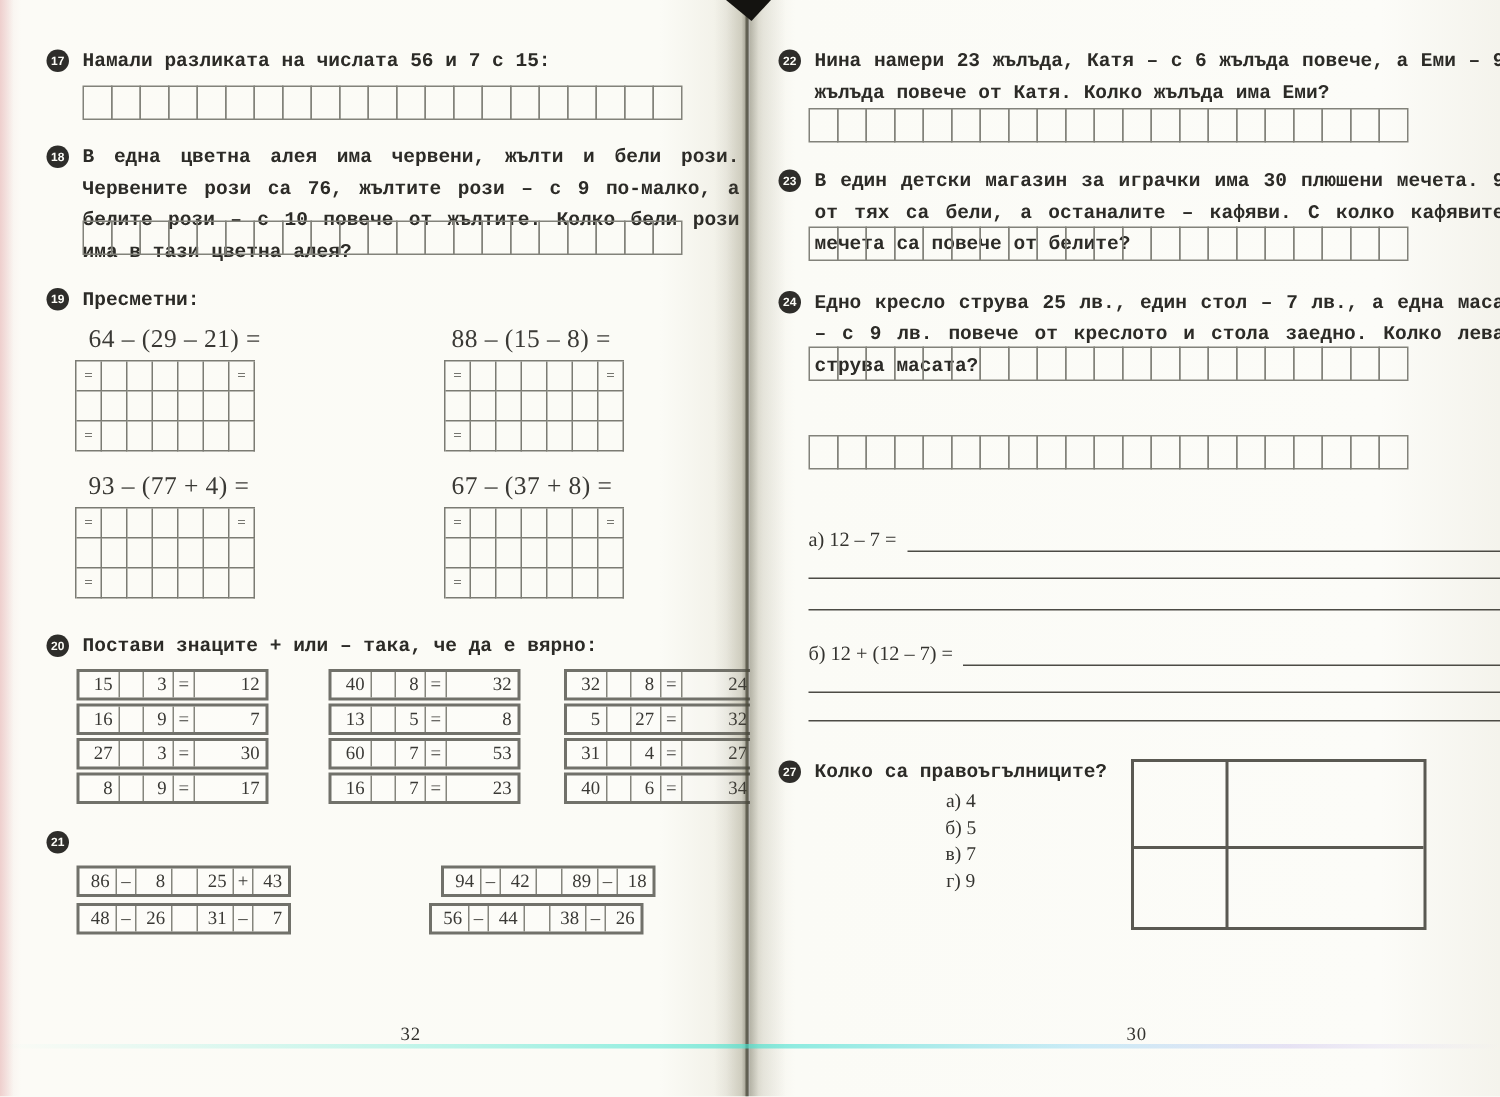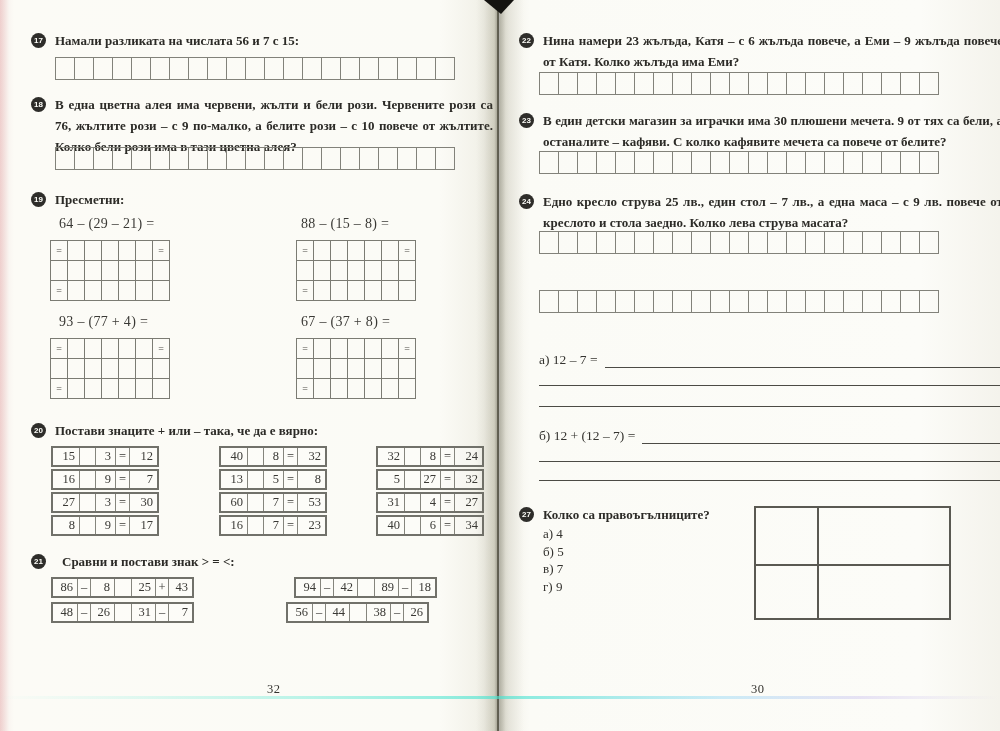--- a/index.html
+++ b/index.html
@@ -33,56 +33,56 @@
   .scanline { position:absolute; left:0; top:696px; width:1000px; height:3px;
     background: linear-gradient(90deg, rgba(140,240,225,0) 0%, rgba(110,235,215,0.45) 30%,
       rgba(72,228,208,0.65) 50%, rgba(130,210,245,0.4) 72%, rgba(190,178,235,0.35) 86%, rgba(190,178,235,0) 100%); }
 
   
   .abs { position:absolute;margin-left:11px; }
   .task { display:flex; gap:9px; align-items:flex-start; }
   .badge { flex:none; width:15px; height:15px; border-radius:50%; background:#2e2d2a; color:#fdfdf8;
     font-family:"Liberation Sans", sans-serif; font-size:8px; font-weight:bold;
     display:flex; align-items:center; justify-content:center; margin-top:3px; }
-  .ttext { font-weight:bold; font-size:13px; line-height:21px; text-align:justify; }
-  .expr { font-size:14px; color:#3a3935; letter-spacing:.3px; }
+  .ttext { font-weight:bold; font-size:13px; line-height:21px; text-align:justify;font-family:Liberation Mono, monospace; }
+  .expr { font-size:17px; color:#3a3935; letter-spacing:.3px; }
 
   
   .sqrow { display:flex; }
   .sq { width:20px; height:23px; border:1px solid #82827a; margin-right:-1px; flex:none; }
 
   
   .g19 { display:grid; grid-template-columns:repeat(7,17px); grid-auto-rows:20px;
     border-top:1px solid #7b7b73; border-left:1px solid #7b7b73; background:transparent; }
   .g19 .gc { border-right:1px solid #7b7b73; border-bottom:1px solid #7b7b73;
     display:flex; align-items:center; justify-content:center; font-size:10px; color:#4c4b45; }
   .run { display:contents; }
 
   
   .e20, .e21 { display:flex; border:2px solid #71716a; background:rgba(255,255,255,0.25); }
   .e20 span, .e21 span { display:flex; align-items:center; height:17px;
     font-size:12.5px; color:#3a3935; border-left:1px solid #85857d; }
   .e20 span:first-child, .e21 span:first-child { border-left:none; }
   .numc { justify-content:flex-end; padding-right:4px; }
   .ctrc { justify-content:center; }
-  .e20 .w26{width:26px}.e20 .w16{width:16px}.e20 .w20{width:20px}.e20 .w14{width:14px}.e20 .w24{width:28px}
+  .e20 .w26{width:26px}.e20 .w16{width:16px}.e20 .w20{width:20px}.e20 .w14{width:14px}.e20 .w24{width:48px}
   .e21 .n{width:24px}.e21 .o{width:13px}.e21 .b{width:17px}
 
   
   .wrow { display:flex; align-items:flex-end; }
   .wlabel { white-space:nowrap; font-size:13.5px; color:#34332f; }
   .wfill { flex:1; border-bottom:1px solid #4c4b45; height:15px; margin-left:7px; }
   .wline { border-bottom:1px solid #4c4b45; height:0; }
 
   
   .rect27 { border:2px solid #5a5952; }
   .rect27 .vdiv { position:absolute; top:0; bottom:0; left:61px; width:2px; background:#5a5952; }
   .rect27 .hdiv { position:absolute; left:0; right:0; top:56px; height:2px; background:#5a5952; }
   .optlist { font-size:13px; line-height:16.5px; color:#34332f; }
-  .optlist div { margin-top:1px; }
+  .optlist div { margin-top:1px;text-align:center; }
 
   .pagenum { font-size:12.5px; color:#33322e; letter-spacing:.5px; }
 </style>
 </head>
 <body>
 
 <div class="page page-left">
 
   <div class="abs task" style="left:20px; top:30px; width:460px;">
     <span class="badge">17</span>
@@ -270,21 +270,20 @@
   <div class="abs e20" style="left:365px; top:515px;">
       <span class="w26 numc">40</span>
       <span class="w16 ctrc"></span>
       <span class="w20 numc">6</span>
       <span class="w14 ctrc">=</span>
       <span class="w24 numc">34</span>
     </div>
 
   <div class="abs task" style="left:20px; top:551px; width:430px;gap:16px;">
     <span class="badge">21</span>
-    <div class="ttext">Сравни и постави знак &gt; = &lt;:</div>
   </div>
 
   <div class="abs e21" style="left:40px; top:577px;">
       <span class="n numc">86</span>
       <span class="o ctrc">–</span>
       <span class="n numc">8</span>
       <span class="b ctrc"></span>
       <span class="n numc">25</span>
       <span class="o ctrc">+</span>
       <span class="n numc">43</span>

